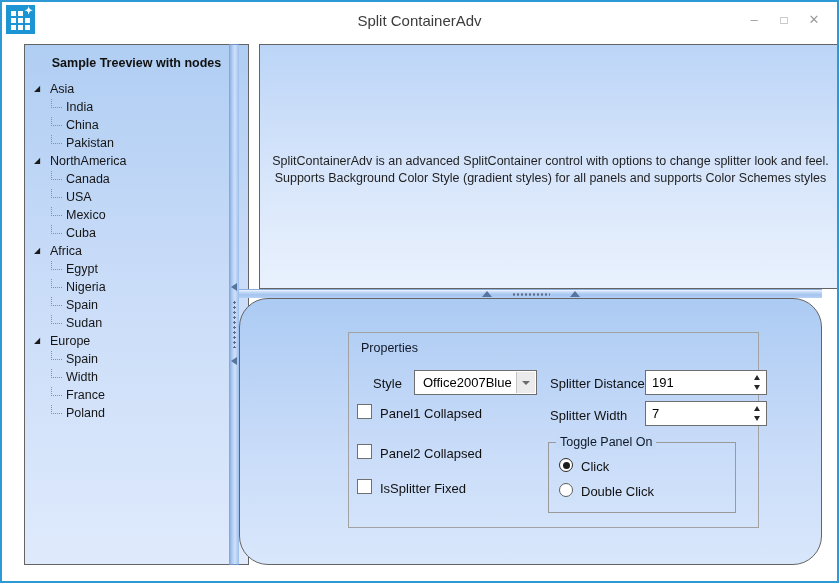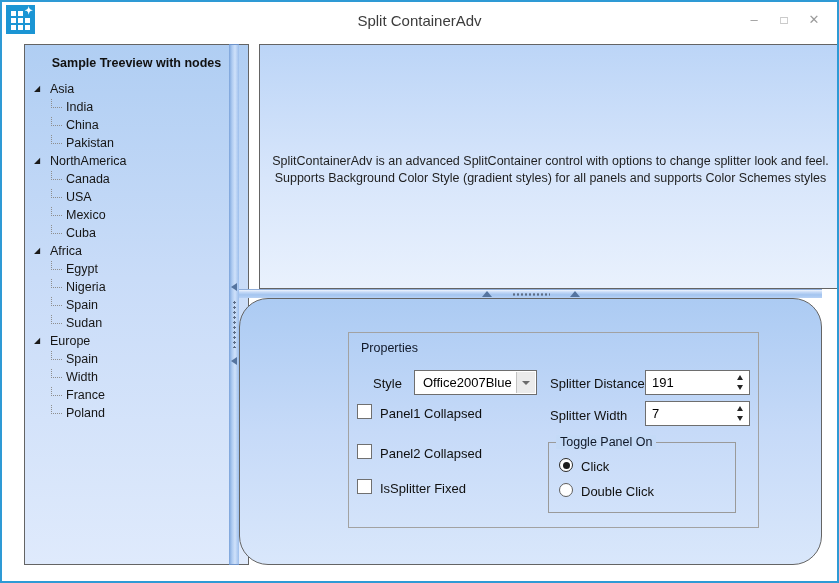--- a/index.html
+++ b/index.html
@@ -72,21 +72,21 @@
 
   .field { position:absolute; background:#ffffff; border:1px solid #6e6e6e; font-size:13px; }
   .field .val { position:absolute; left:6px; top:0; line-height:23px; color:#000; }
 
   .combo { left:65px; top:37px; width:123px; height:25px; }
   .combo .val { left:8px; }
   .combo-btn { position:absolute; right:1px; top:1px; bottom:1px; width:19px; background:#ebebeb;
     border-left:1px solid #c3c3c3; display:flex; align-items:center; justify-content:center; }
   .arrow-down-sm { width:0; height:0; border-left:4px solid transparent; border-right:4px solid transparent; border-top:4px solid #6b6b6b; }
 
-  .numeric { width:105px; height:25px; }
+  .numeric { width:122px; height:25px; }
   .spin { position:absolute; right:1px; top:1px; bottom:1px; width:17px; display:flex; flex-direction:column; background:#fff; }
   .spin-btn { flex:1; display:flex; align-items:center; justify-content:center; }
   .tri-up { width:0; height:0; border-left:3.5px solid transparent; border-right:3.5px solid transparent; border-bottom:5px solid #262626; }
   .tri-down { width:0; height:0; border-left:3.5px solid transparent; border-right:3.5px solid transparent; border-top:5px solid #262626; }
 
   .checkbox { position:absolute; width:15px; height:15px; background:#fff; border:1px solid #707070; }
   .radio { position:absolute; width:14px; height:14px; background:#fff; border:1px solid #5e5e5e; border-radius:50%;
     display:flex; align-items:center; justify-content:center; }
   .radio.checked { border-color:#2a2a2a; }
   .radio.checked::after { content:""; width:7px; height:7px; background:#1c1c1c; border-radius:50%; }

